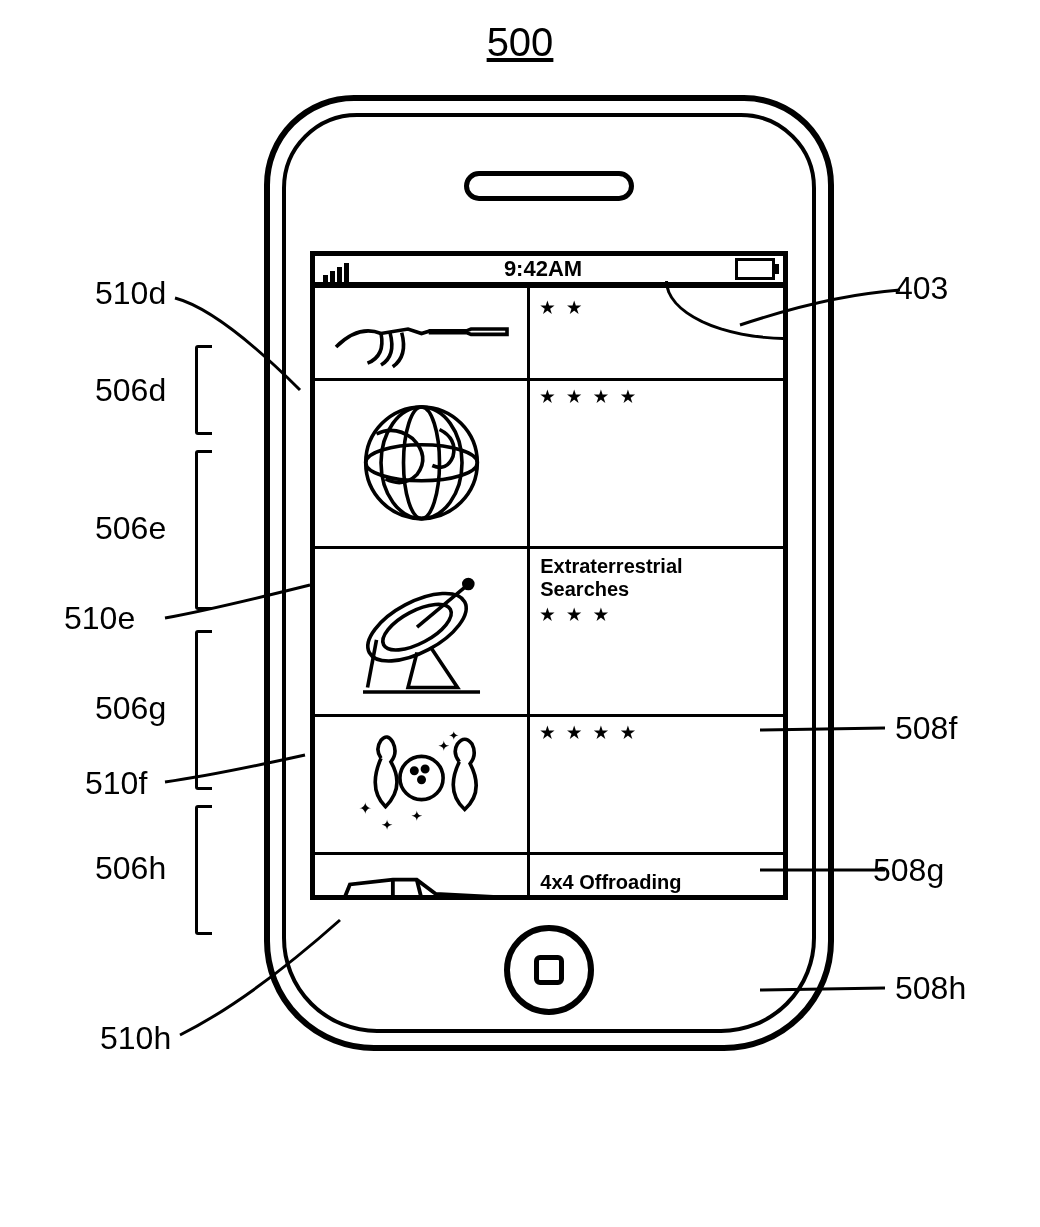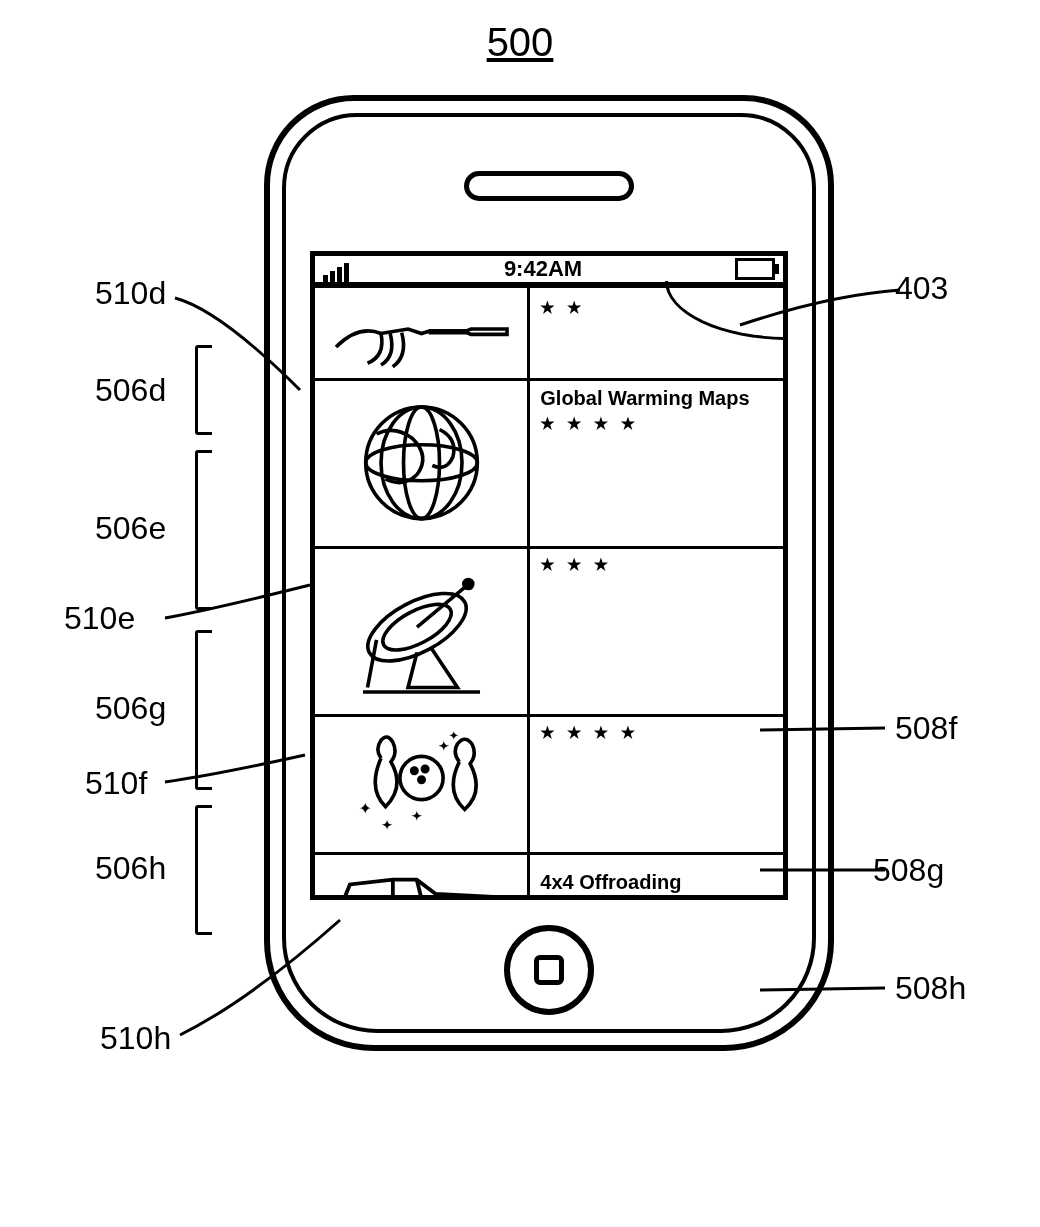--- a/index.html
+++ b/index.html
@@ -228,40 +228,40 @@
               <circle cx="100" cy="82" r="62"></circle>
               <ellipse cx="100" cy="82" rx="62" ry="20"></ellipse>
               <ellipse cx="100" cy="82" rx="20" ry="62"></ellipse>
               <ellipse cx="100" cy="82" rx="45" ry="62"></ellipse>
               <path d="M50 50 Q70 40 90 55 Q110 75 95 95 Q80 110 60 100"></path>
               <path d="M120 45 Q140 55 135 75 Q128 92 112 85"></path>
             </g>
           </svg>
         </div>
         <div class="row-text">
-          <div class="row-title">Global Warming Maps</div>
           <div class="row-stars">★ ★ ★ ★</div>
         </div>
       </div>
 
       <div class="row h-g">
         <div class="row-img">
           <svg viewBox="0 0 200 165">
             <g stroke="#000" stroke-width="4" fill="none">
               <ellipse cx="95" cy="78" rx="60" ry="28" transform="rotate(-28 95 78)"></ellipse>
               <ellipse cx="95" cy="78" rx="42" ry="18" transform="rotate(-28 95 78)"></ellipse>
               <line x1="95" y1="78" x2="150" y2="32"></line>
               <circle cx="152" cy="30" r="5" fill="#000"></circle>
               <path d="M95 106 L85 145 L140 145 L110 100"></path>
               <path d="M50 92 L40 145"></path>
               <line x1="35" y1="150" x2="165" y2="150"></line>
             </g>
           </svg>
         </div>
         <div class="row-text">
+          <div class="row-title">Extraterrestrial Searches</div>
           <div class="row-stars">★ ★ ★</div>
         </div>
       </div>
 
       <div class="row h-h">
         <div class="row-img">
           <svg viewBox="0 0 200 135">
             <g stroke="#000" stroke-width="4" fill="none">
 
               <circle cx="100" cy="60" r="24"></circle>

